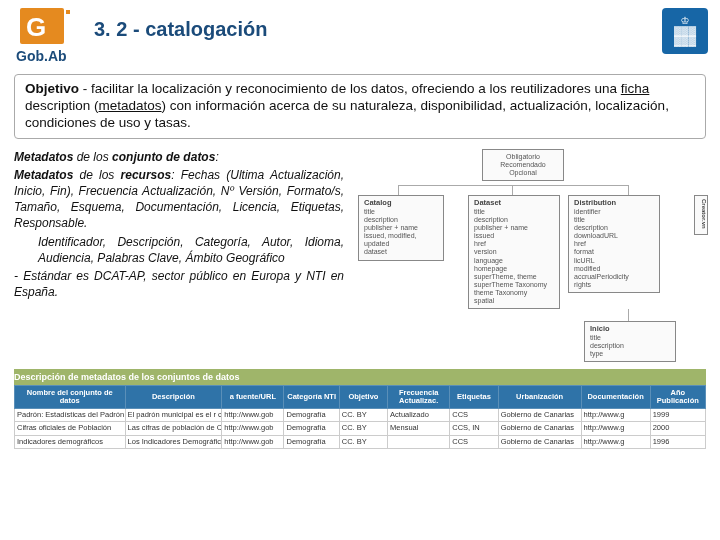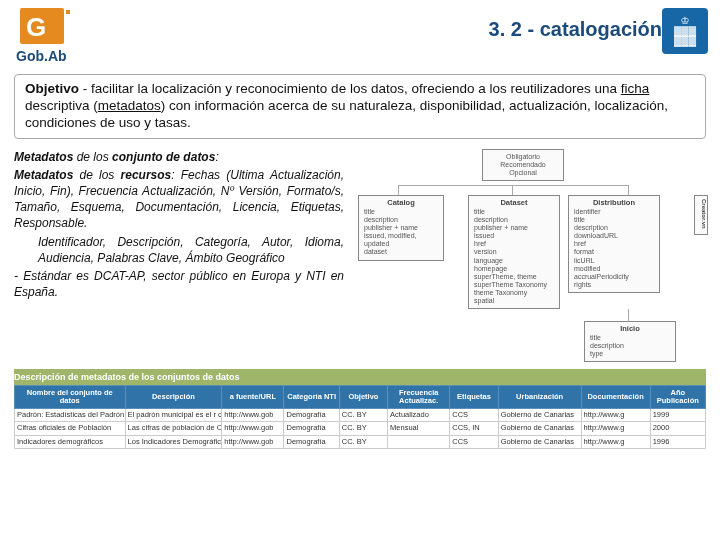--- a/index.html
+++ b/index.html
@@ -4,33 +4,33 @@
 <style>
   * { margin: 0; padding: 0; box-sizing: border-box; }
   body { width: 720px; height: 540px; font-family: Arial, sans-serif; background: #fff; position: relative; overflow: hidden; }
   .header { display: flex; align-items: flex-start; padding: 8px 12px 4px; position: relative; }
   .logo-left { width: 82px; height: 60px; position: relative; }
   .logo-left .orange-box { position: absolute; top: 0; left: 8px; width: 44px; height: 36px; background: #e58a1f; border-radius: 2px; }
   .logo-left .g { position: absolute; top: 4px; left: 14px; font: bold 26px Arial; color: #fff; }
   .logo-left .dots { position: absolute; top: 2px; left: 42px; display: flex; gap: 2px; }
   .logo-left .dots span { width: 4px; height: 4px; background: #e58a1f; display: block; }
   .logo-left .txt { position: absolute; bottom: 4px; left: 4px; font: bold 14px Arial; color: #1b4b7a; margin-top: 35px; }
-  .title { flex: 1; text-align: right; font: bold 20px Arial; color: #1b4b7a; margin-top: 10px; }
+  .title { flex: 1; text-align: left; font: bold 20px Arial; color: #1b4b7a; margin-top: 10px; }
   .logo-right { width: 46px; height: 46px; background: #1766a6; border-radius: 4px; display: flex; align-items: center; justify-content: center; }
   .logo-right .crown { font-size: 10px; color: #fff; text-align: center; line-height: 1; }
   .objective-box { margin: 2px 14px 6px; border: 1px solid #aaa; border-radius: 4px; padding: 6px 10px; font: 13.5px/1.25 Arial; color: #111; }
   .objective-box b { font-weight: bold; }
   .objective-box u { text-decoration: underline; }
   .content-row { display: flex; padding: 4px 14px 6px; gap: 8px; }
   .meta-text { flex: 0 0 330px; font: 12px/1.35 Arial; color: #111; text-align: justify; }
   .meta-text .para { margin-bottom: 2px; font-style: italic; }
   .meta-text .hang { padding-left: 24px; text-align: justify; }
   .diagram { flex: 1; position: relative; height: 210px; }
   .dbox { position: absolute; border: 1px solid #888; background: #fafafa; padding: 3px 5px; font: 7px/1.15 Arial; color: #555; }
-  .dbox .hd { font-weight: bold; font-size: 7.5px; color: #444; margin-bottom: 1px; text-align: center; }
+  .dbox .hd { font-weight: bold; font-size: 7.5px; color: #444; margin-bottom: 1px; }
   .dbox.top { width: 82px; }
   .conn { position: absolute; border-left: 1px solid #aaa; }
   .connh { position: absolute; border-top: 1px solid #aaa; }
   .table-section { margin: 4px 14px 0; }
   .table-caption { background: #9fb56a; color: #fff; font: bold 9px Arial; text-align: left; padding: 3px 0; }
   .dtable { width: 100%; border-collapse: collapse; font: 7.5px/1.1 Arial; table-layout: fixed; }
   .dtable th { background: #2f73a8; color: #fff; font-weight: bold; padding: 3px 2px; border: 1px solid #5a8fb8; text-align: center; }
   .dtable td { border: 1px solid #ccc; padding: 2px 2px; color: #333; overflow: hidden; white-space: nowrap; }
 </style>
 </head>
@@ -47,21 +47,21 @@
       </div>
     <div class="txt">Gob.Ab</div>
   </div>
   <div class="title">3. 2 - catalogación</div>
   <div class="logo-right">
     <div class="crown">♔<br>▓▓▓<br>▓▓▓</div>
   </div>
 </div>
 
 <div class="objective-box">
-  <b>Objetivo</b><span> - facilitar la localización y reconocimiento de los datos, ofreciendo a los reutilizadores una </span><u>ficha</u><span> descriptiva (</span><u>metadatos</u><span>) con información acerca de su naturaleza, disponibilidad, actualización, localización, condiciones de uso y tasas.</span>
+  <b>Objetivo</b><span> - facilitar la localización y reconocimiento de los datos, ofreciendo a los reutilizadores una </span><u>ficha</u><span> description (</span><u>metadatos</u><span>) con información acerca de su naturaleza, disponibilidad, actualización, localización, condiciones de uso y tasas.</span>
 </div>
 
 <div class="content-row">
   <div class="meta-text">
     <div class="para"><b>Metadatos</b><span> de los </span><b>conjunto de datos</b>:</div>
     <div class="para"><b>Metadatos</b><span> de los </span><b>recursos</b><span>: Fechas (Ultima Actualización, Inicio, Fin), Frecuencia Actualización, Nº Versión, Formato/s, Tamaño, Esquema, Documentación, Licencia, Etiquetas, Responsable.</span></div>
     <div class="para hang">Identificador, Descripción, Categoría, Autor, Idioma, Audiencia, Palabras Clave, Ámbito Geográfico</div>
     <div class="para" style="padding-left:0;">- Estándar es DCAT-AP, sector público en Europa y NTI en España.</div>
   </div>
 

